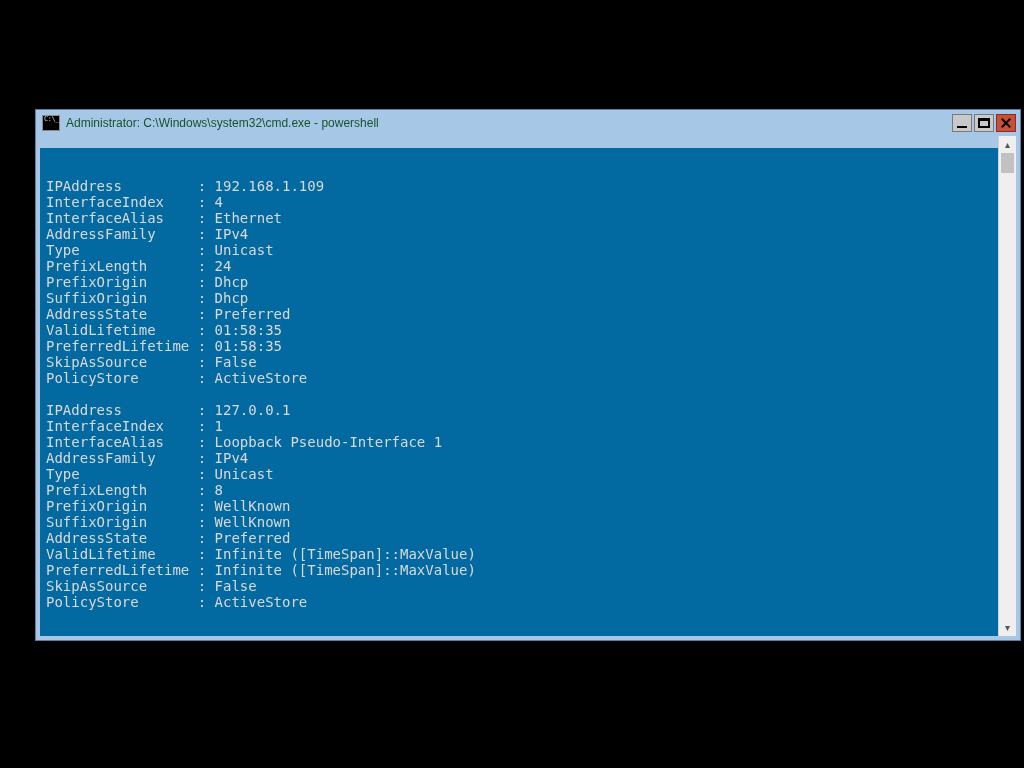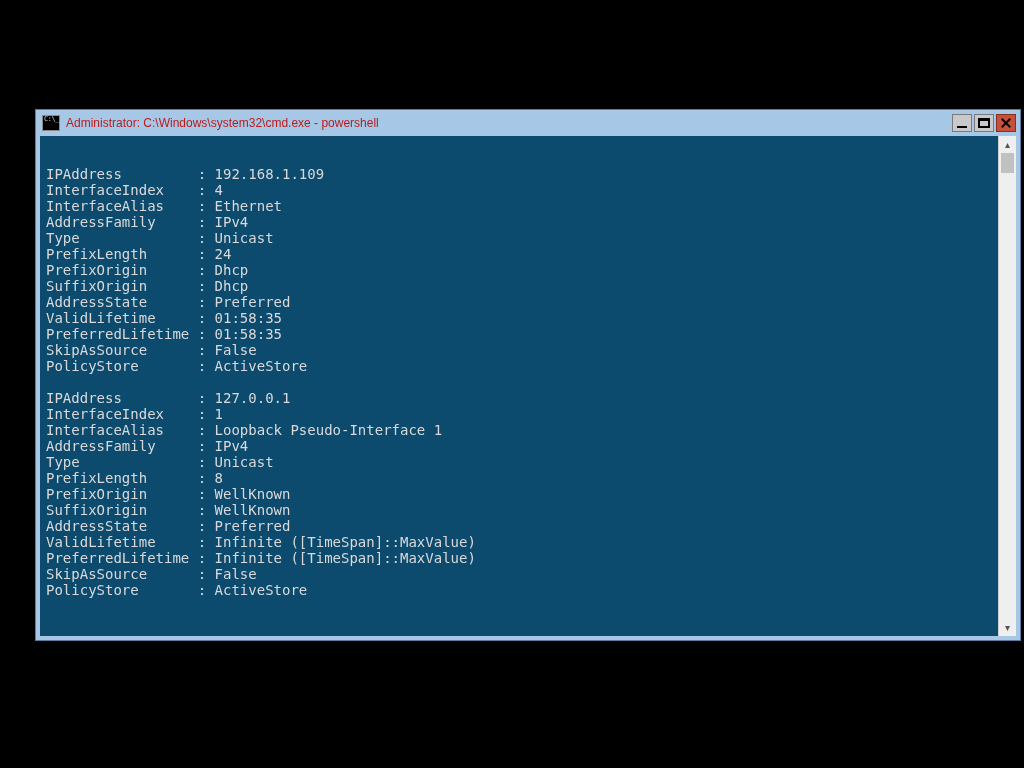--- a/index.html
+++ b/index.html
@@ -45,21 +45,21 @@
     position: absolute;
     top: -1px;
     left: 1px;
     font-size: 7px;
     color: #ccc;
     font-family: Consolas, monospace;
     letter-spacing: -0.5px;
   }
   .titlebar .title-text {
     font-size: 12px;
-    color: #b91c1c;
+    color: #14532d;
     flex: 1;
     white-space: nowrap;
     overflow: hidden;
   }
   .win-controls {
     display: flex;
     gap: 2px;
     margin-right: 2px;
   }
   .win-btn {
@@ -115,28 +115,29 @@
   .win-btn.close .glyph::after  { transform: translateY(-50%) rotate(-45deg); }
 
   .client-area {
     flex: 1;
     margin: 0 4px 4px 4px;
     display: flex;
     background: #a7c7e7;
   }
   .console {
     flex: 1;
-    background: #0c4a6e;
+    background: #0369a1;
     color: #d9d9d9;
     font-family: Consolas, "Lucida Console", monospace;
     font-size: 14px;
     line-height: 16px;
     padding: 14px 6px 6px 6px;
     overflow: hidden;
     white-space: pre;
+    margin-top: 12px;
   }
   .console .row {
     display: block;
     height: 16px;
   }
   .scrollbar {
     width: 17px;
     background: #efefef;
     display: flex;
     flex-direction: column;

